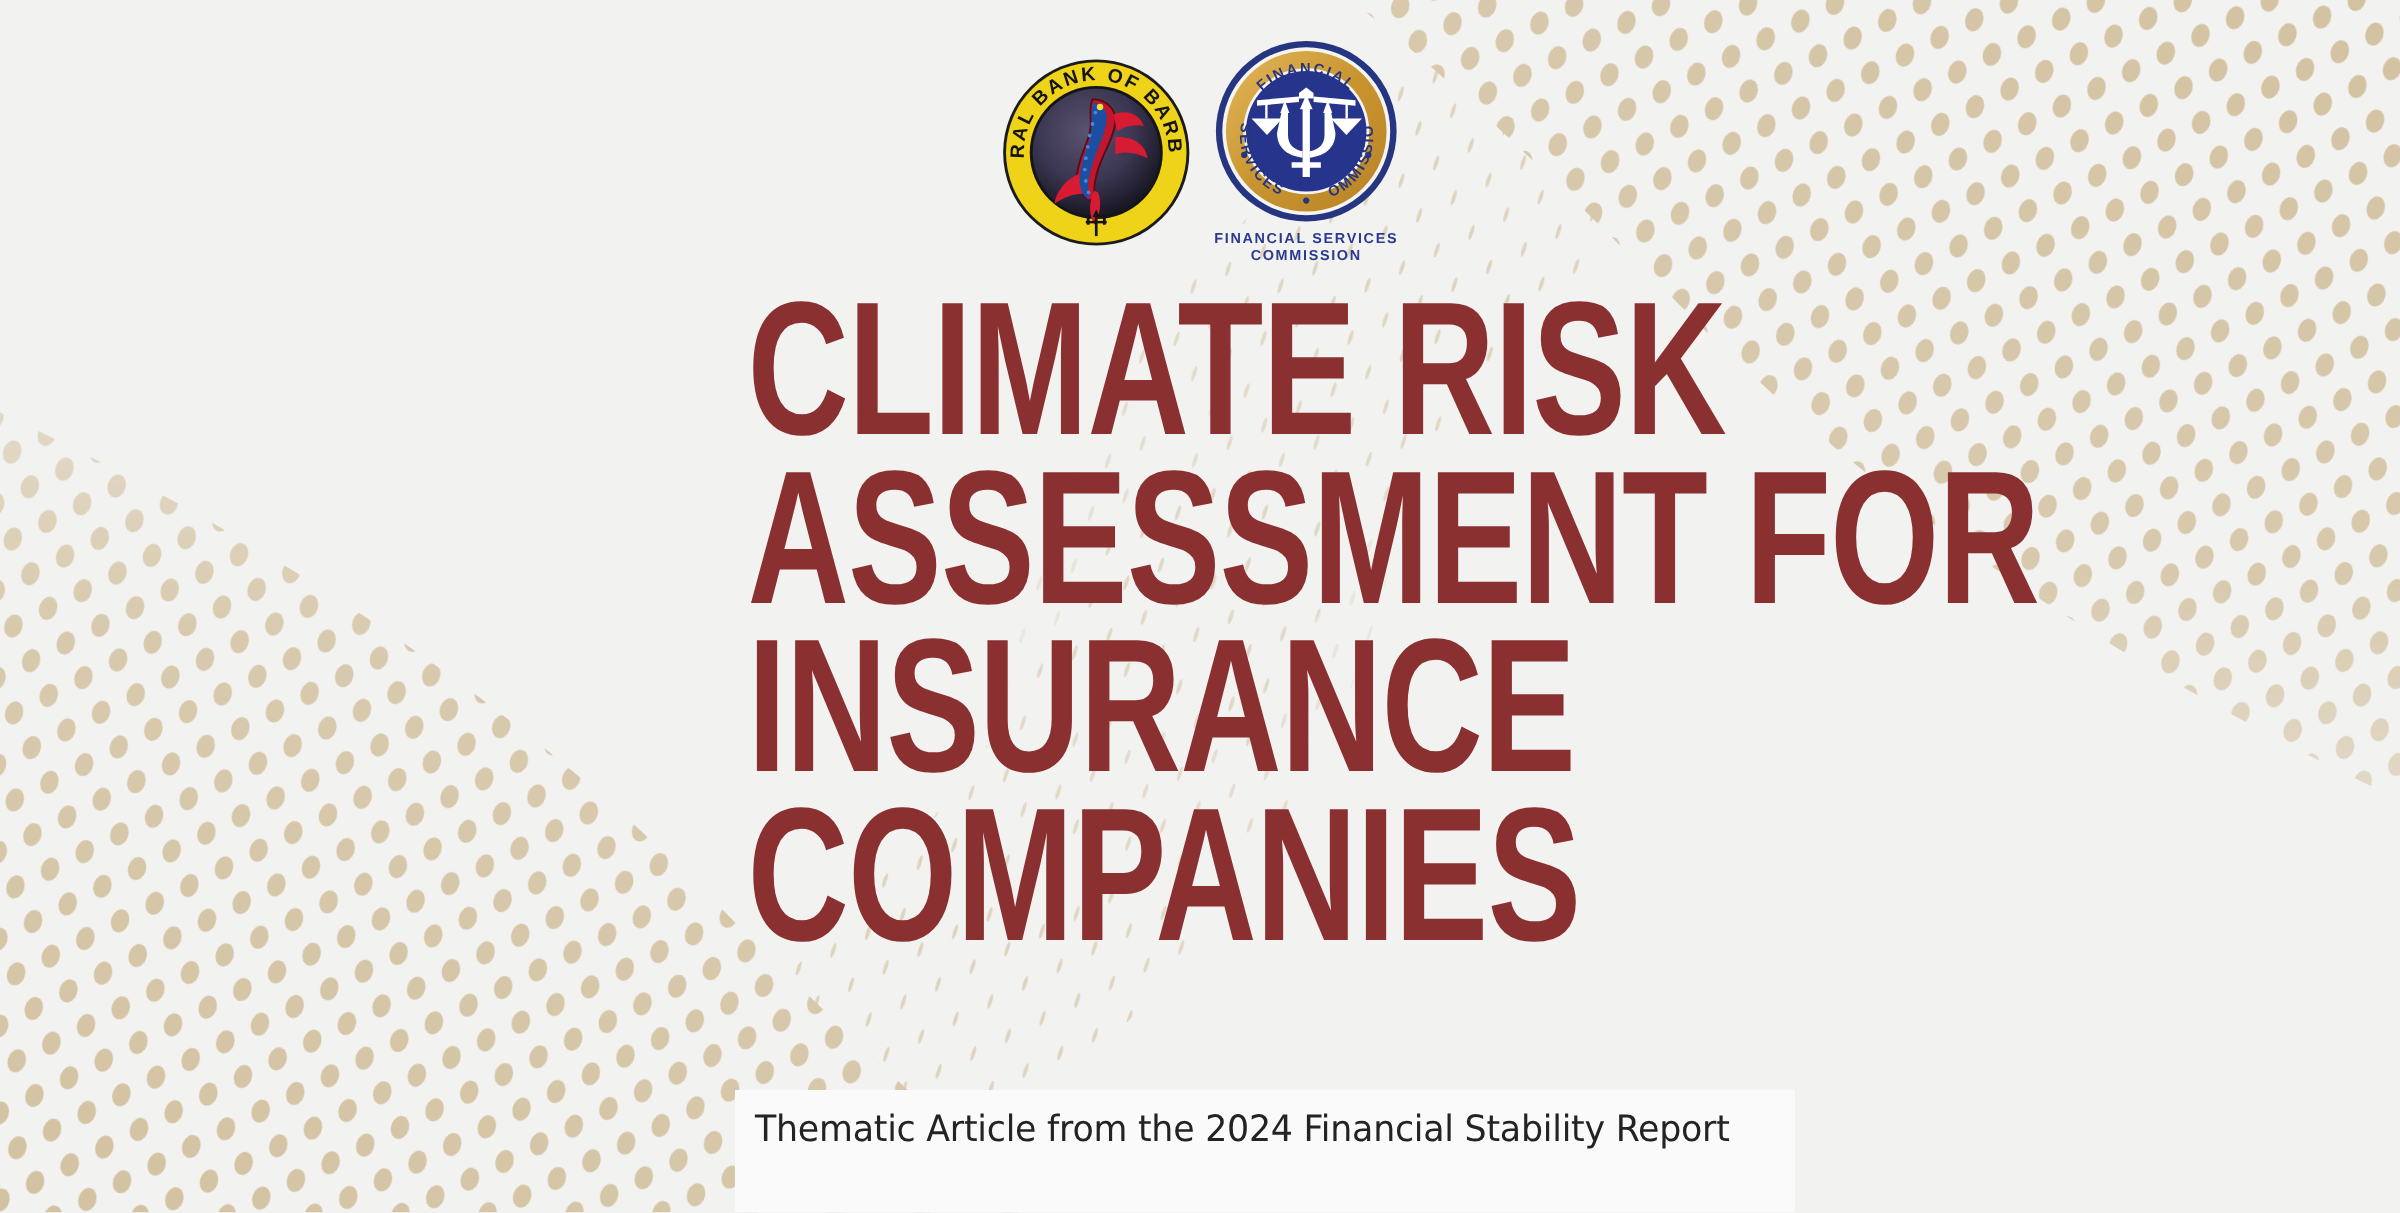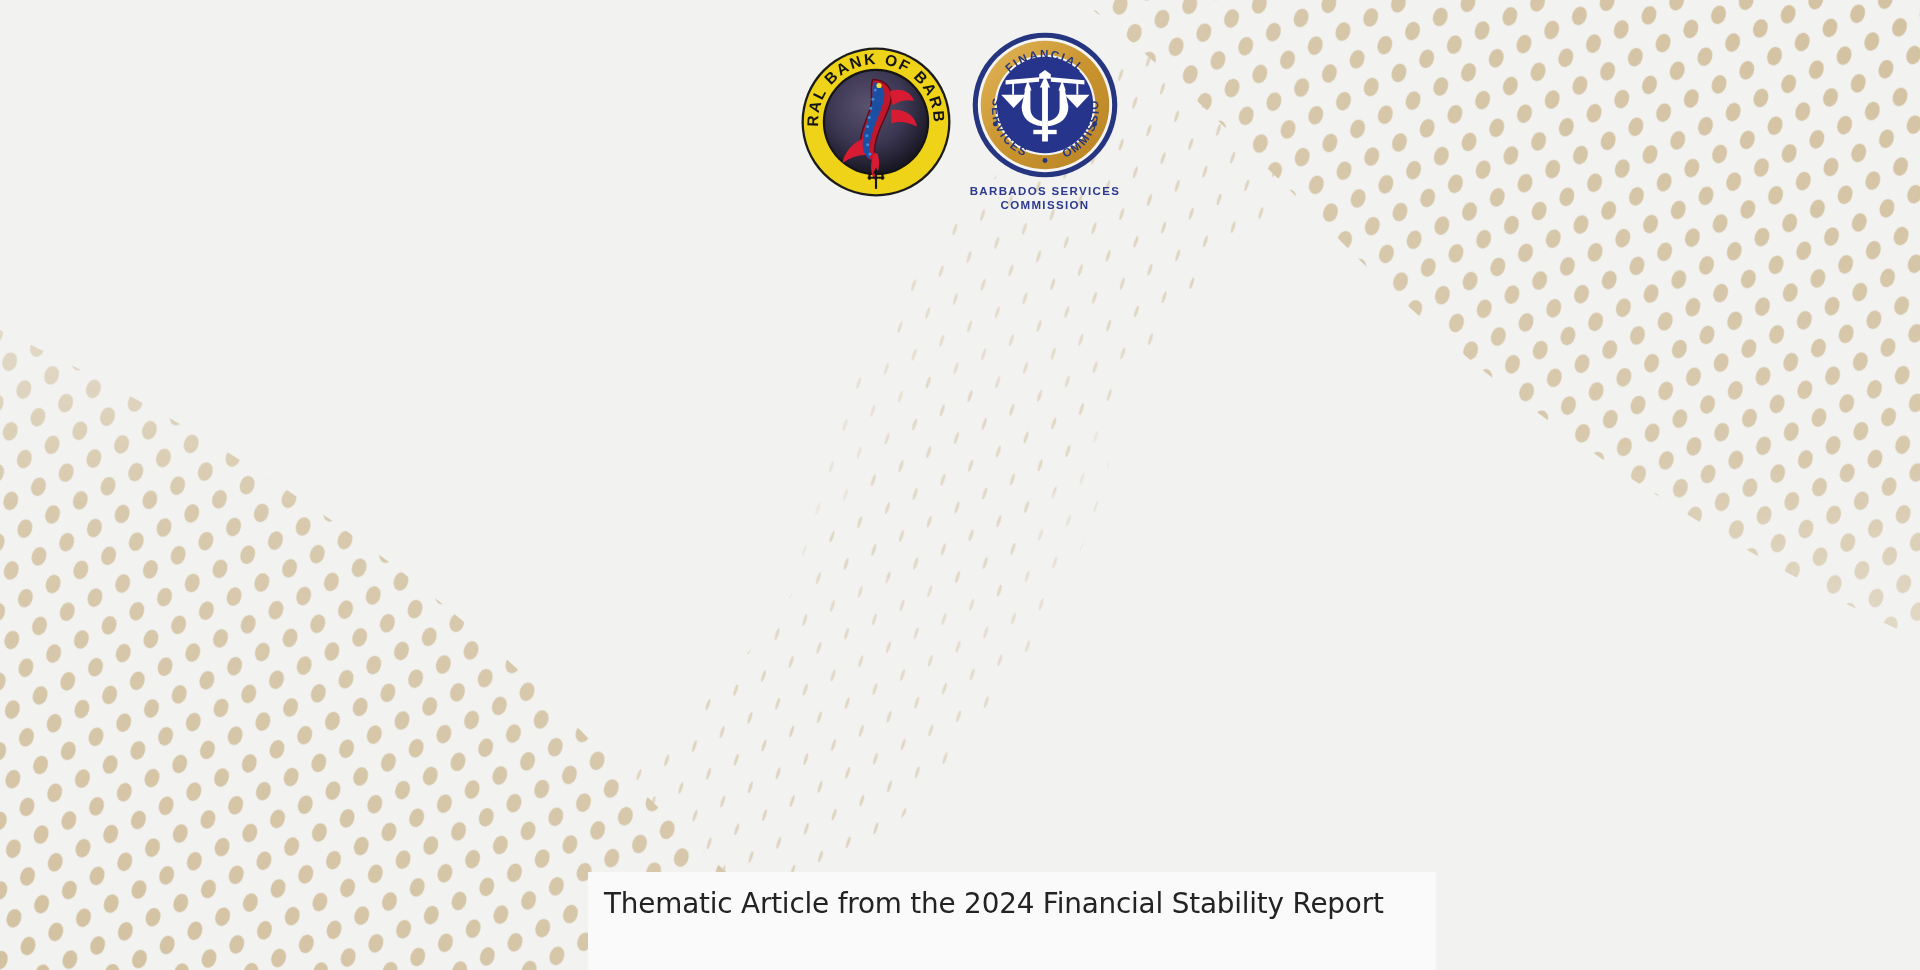--- a/index.html
+++ b/index.html
@@ -265,23 +265,29 @@
             <path d="M100 60 l7 16 h-14 z"></path>
             <path d="M73 78 h7 v26 c0 10 6 16 16 18 v7 c-18 -2 -28 -12 -28 -27 z"></path>
             <path d="M127 78 h-7 v26 c0 10 -6 16 -16 18 v7 c18 -2 28 -12 28 -27 z"></path>
             <path d="M76.5 66 l5 14 h-10 z"></path>
             <path d="M123.5 66 l5 14 h-10 z"></path>
             <rect x="84" y="134" width="32" height="6"></rect>
           </g>
         </svg>
       </div>
       <div class="fsc-caption">
-        <div>BARBADOS SERVICES</div>
+        <div>FINANCIAL SERVICES</div>
         <div>COMMISSION</div>
       </div>
     </div>
   </div>
 
+  <div class="title-block">
+    <div class="title-line">CLIMATE RISK</div>
+    <div class="title-line">ASSESSMENT FOR</div>
+    <div class="title-line">INSURANCE</div>
+    <div class="title-line">COMPANIES</div>
+  </div>
 
   <div class="subtitle-band"></div>
   <div class="subtitle-text">Thematic Article from the 2024 Financial Stability Report</div>
 
 </div>
 
 </body></html>

